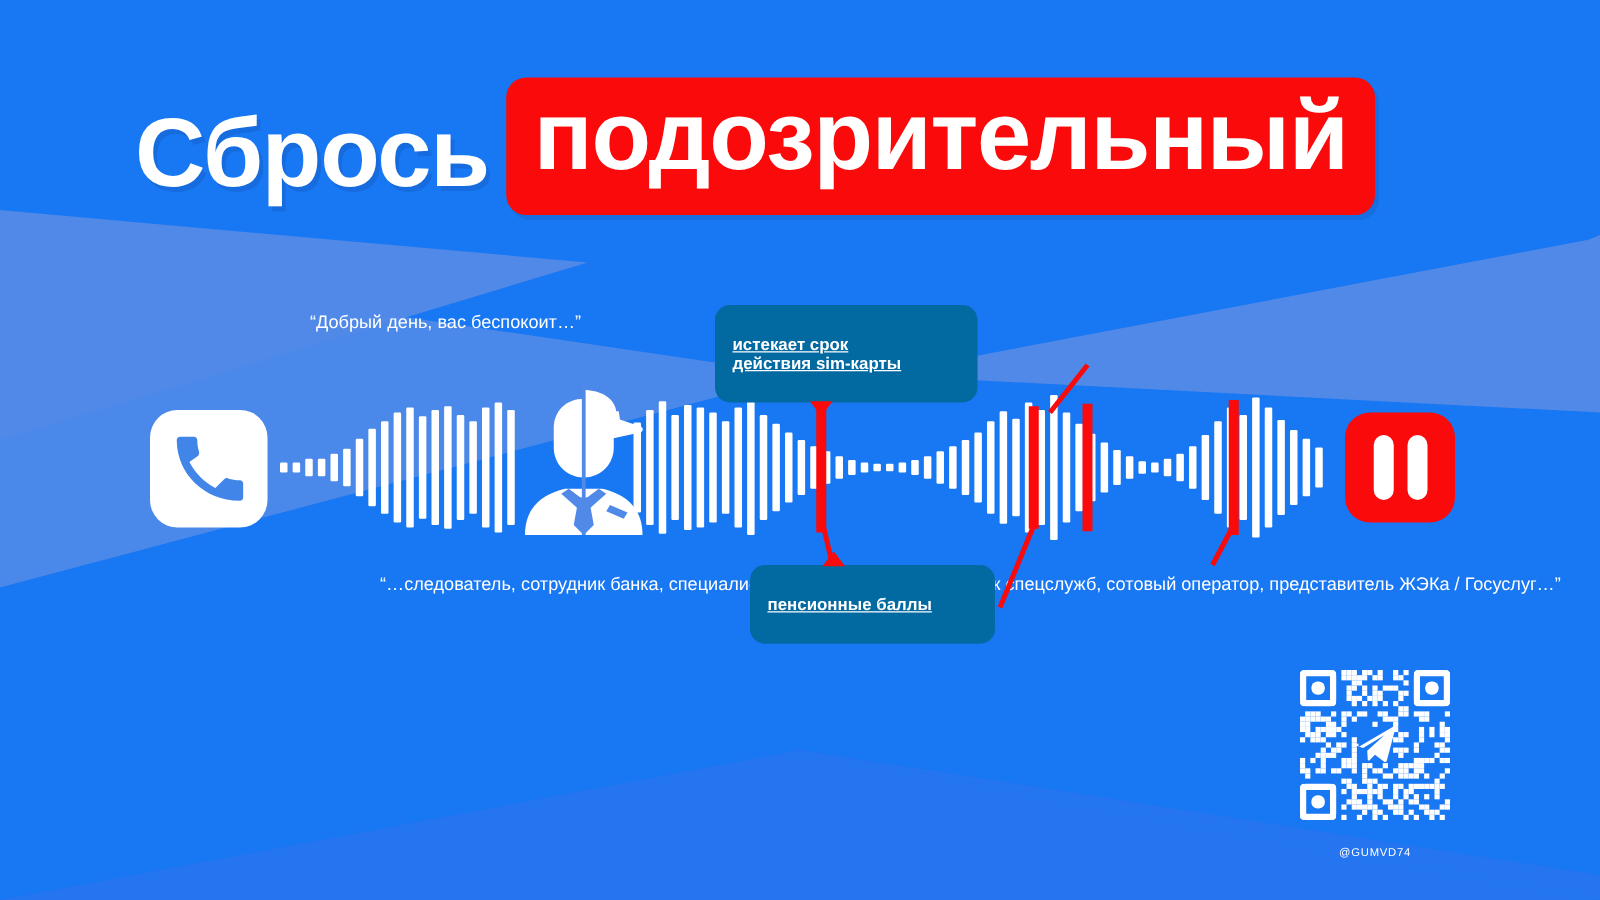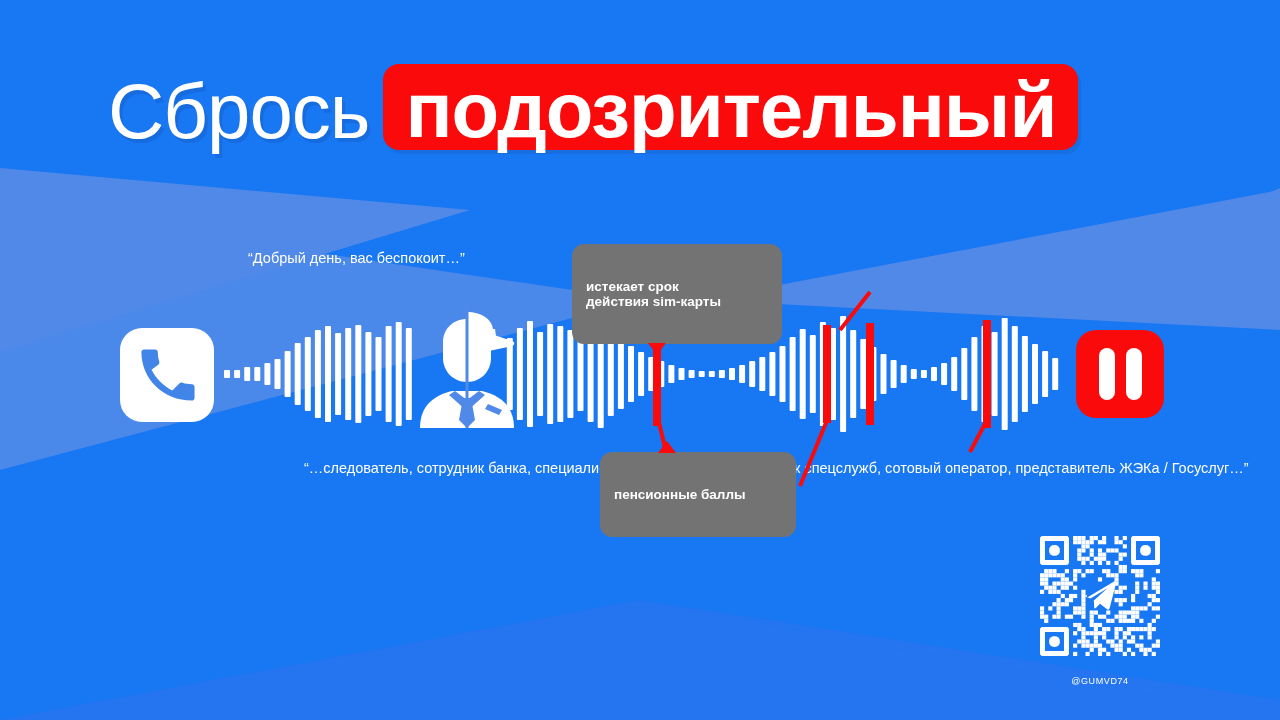--- a/index.html
+++ b/index.html
@@ -33,35 +33,35 @@
     width: 1080px;
   }
   .headline-row {
     display: flex;
     align-items: center;
     white-space: nowrap;
   }
   .hl-word {
     font-size: 78px;
     line-height: 80px;
-    font-weight: 400;
+    font-weight: 700;
     color: #ffffff;
     letter-spacing: -1px;
     text-shadow: 3px 4px 0 rgba(20,70,150,0.22);
     margin-top: 9px;
   }
   .hl-highlight {
     font-size: 78px;
     line-height: 80px;
     font-weight: 700;
     color: #ffffff;
     letter-spacing: -1px;
     background: #FA0A0A;
     border-radius: 16px;
-    padding: 6px 22px 0 22px;
+    padding: 6px 22px 24px 22px;
     margin-left: 14px;
     box-shadow: 3px 4px 0 rgba(20,70,150,0.18);
   }
   .headline-row.second {
     margin-top: 6px;
   }
 
   
   .quote {
     position: absolute;
@@ -117,29 +117,30 @@
   
   #officer {
     position: absolute;
     left: 414px;
     top: 306px;
   }
 
   
   .callout {
     position: absolute;
-    background: #737373;
+    background: #0369a1;
     color: #ffffff;
     border-radius: 12px;
     font-weight: 700;
     font-size: 13.5px;
     line-height: 15px;
-    padding: 20px 14px;
+    padding: 9px 14px;
     white-space: pre-line;
     text-align: left;
+    text-decoration: underline;
   }
   .callout .tail {
     position: absolute;
     width: 0;
     height: 0;
   }
   .tail-down {
     bottom: -11px;
     border-left: 9px solid transparent;
     border-right: 9px solid transparent;

